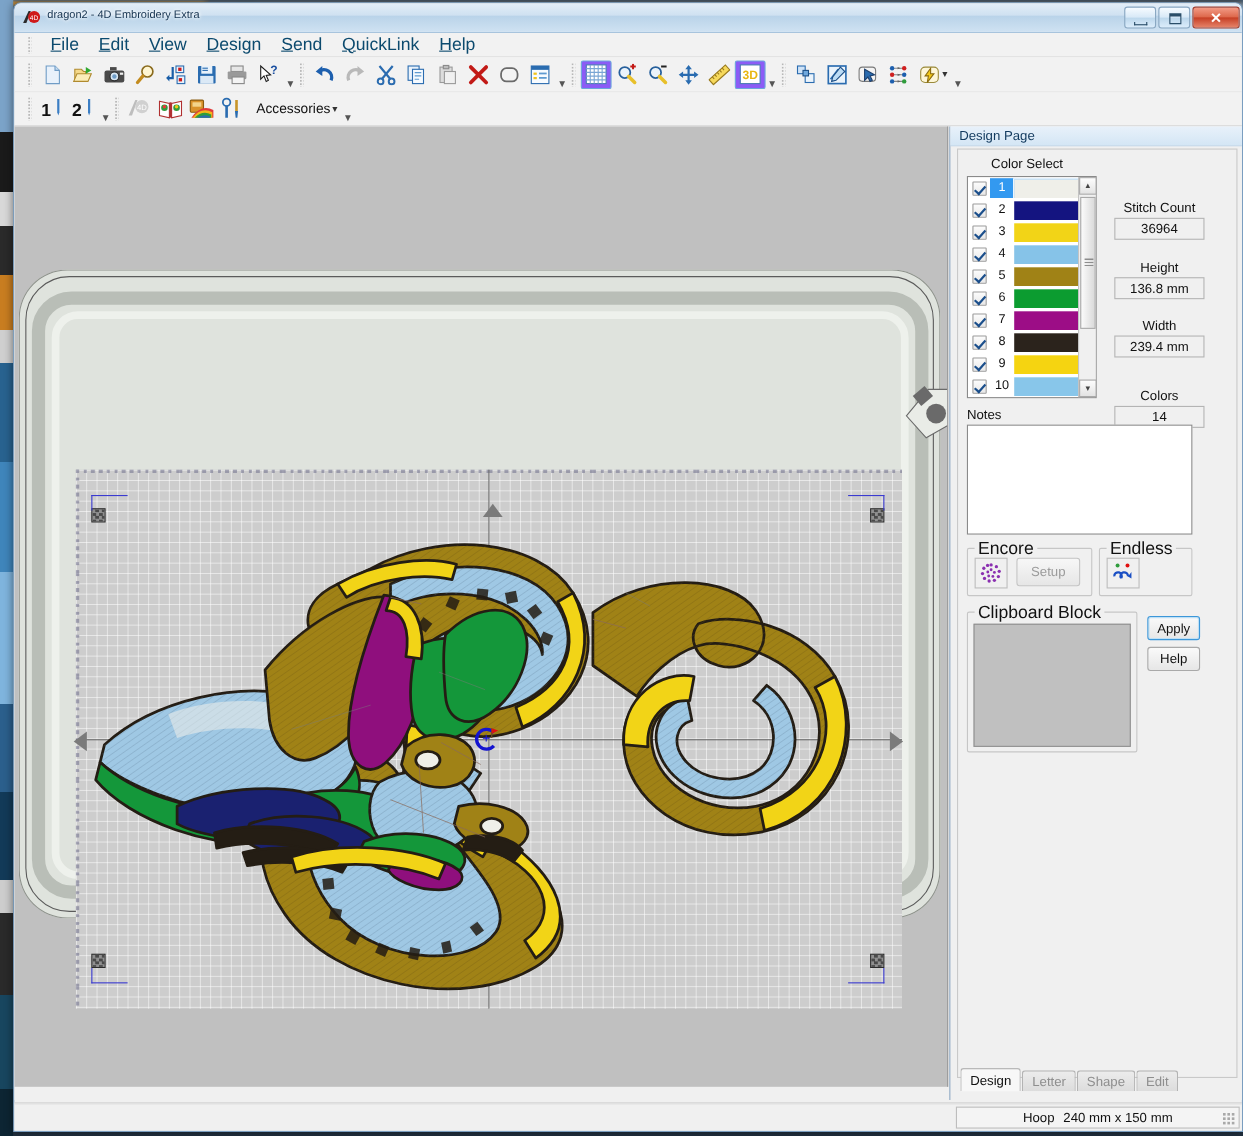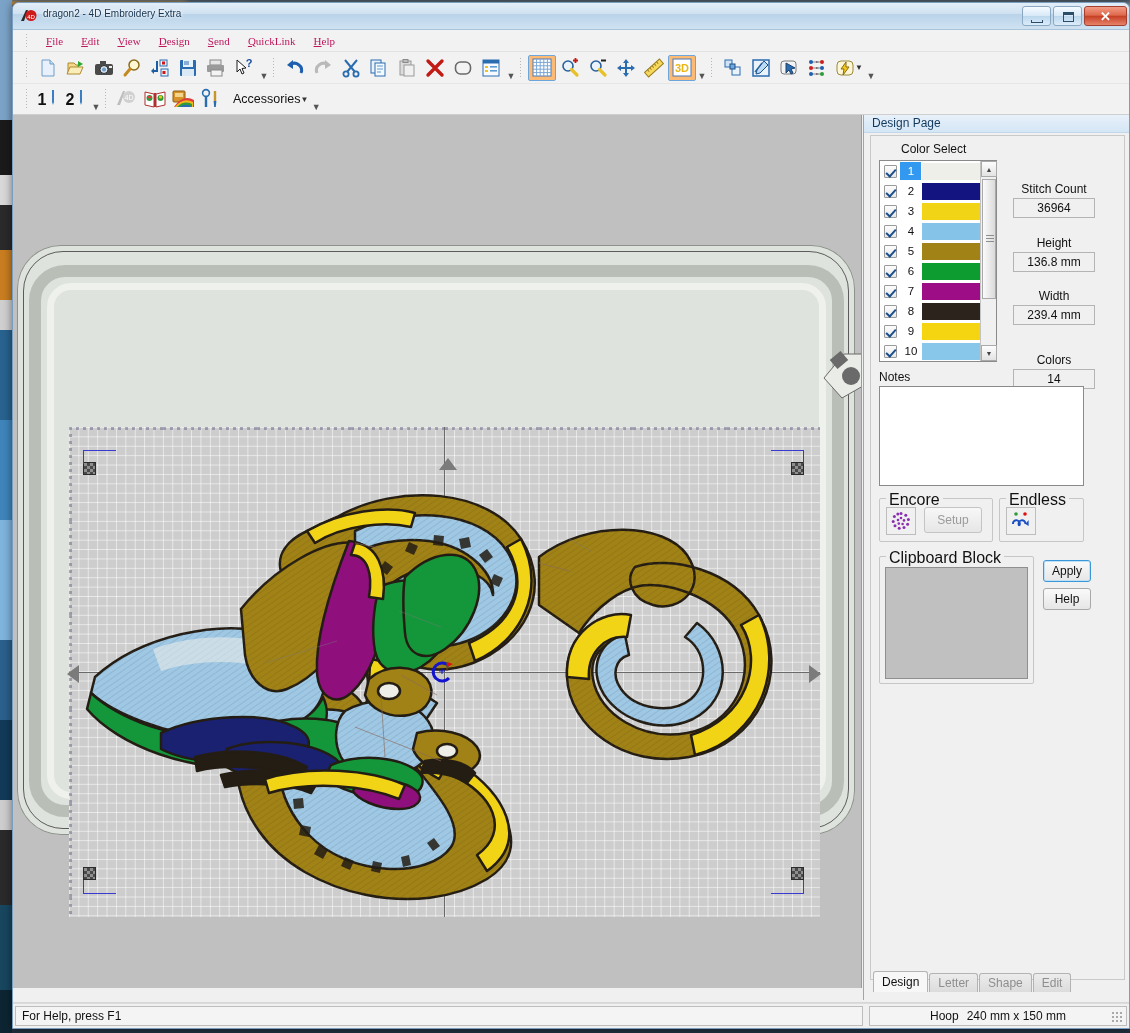--- a/index.html
+++ b/index.html
@@ -121,21 +121,21 @@
   #menubar {
     position:relative; height:22px;
     background:#f2f2f2;
     border-bottom:1px solid #e2e2e2;
     display:flex; align-items:center; padding-left:12px;
   }
   #menubar .grip { width:4px; height:16px; margin-right:8px;
     background-image: radial-gradient(#bbb 40%, transparent 41%);
     background-size:3px 3px; }
   .menu-item {
-    padding:2px 9px; font-size:11px; color:#be185d; cursor:pointer; white-space:nowrap;font-family:Liberation Serif, serif;
+    padding:2px 9px; font-size:16px; color:#0c4a6e; cursor:pointer; white-space:nowrap;
   }
   .menu-item u { text-decoration: underline; }
 
   
   .toolbar {
     position:relative; background:#f2f2f2;
     display:flex; align-items:center; padding:2px 0 2px 10px;
     border-bottom:1px solid #e6e6e6;
   }
   #toolbar1 { height:32px; }
@@ -143,21 +143,21 @@
   .tb-grip {
     width:4px; height:22px; margin:0 5px 0 2px; flex:0 0 4px;
     background-image: radial-gradient(#b7b7b7 40%, transparent 41%);
     background-size:3px 3px;
   }
   .tb-btn {
     width:28px; height:26px; margin:0 0px;
     display:flex; align-items:center; justify-content:center;
     border:1px solid transparent; border-radius:2px; cursor:pointer; flex:0 0 auto;
   }
-  .tb-btn.active { border:1px solid #6ca6dc; background:#fdba74; }
+  .tb-btn.active { border:1px solid #6ca6dc; background:#8b5cf6; }
   .tb-overflow {
     width:12px; height:26px; display:flex; align-items:flex-end; justify-content:center;
     cursor:pointer; color:#555; font-size:9px; flex:0 0 12px;
   }
   .tb-caret { font-size:8px; color:#333; margin-left:-4px; margin-right:2px; cursor:pointer; }
   #accessories-label {
     font-size:12.5px; color:#111; padding:0 4px 0 8px; white-space:nowrap; cursor:pointer;
   }
 
   
@@ -1119,19 +1119,18 @@
           <div class="tab">Letter</div>
           <div class="tab">Shape</div>
           <div class="tab">Edit</div>
         </div>
       </div>
     </div>
   </div>
 
   <div id="sep-line"></div>
   <div id="status-outer">
-    <div id="status-left">For Help, press F1</div>
     <div id="status-hoop">
       <span id="hoop-label">Hoop</span><span>240 mm x 150 mm</span>
       <span id="grip-dots"></span>
     </div>
   </div>
 </div>
 
 </body></html>

